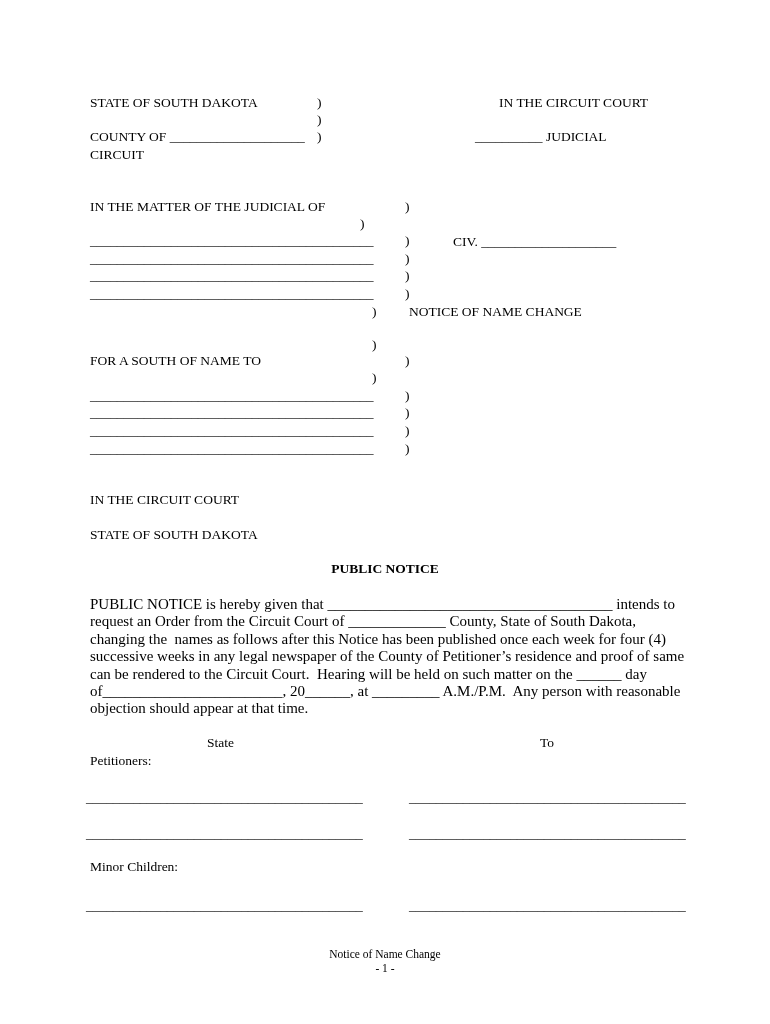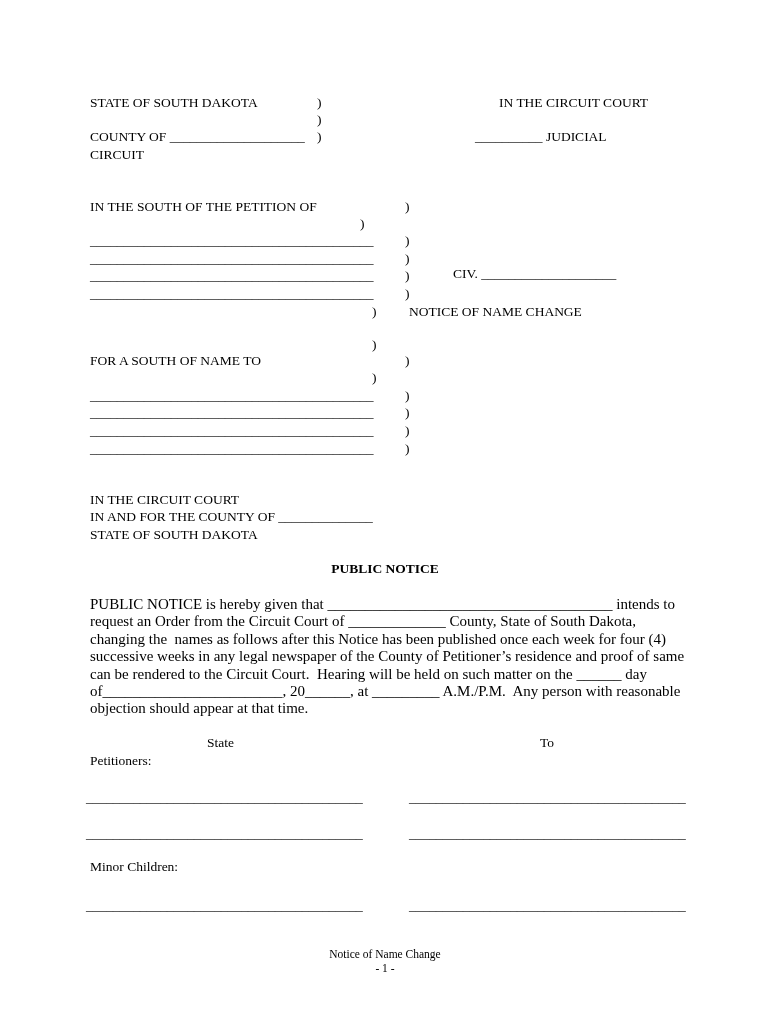--- a/index.html
+++ b/index.html
@@ -41,30 +41,30 @@
 
   <span class="t" style="left:90px;top:95px">STATE OF SOUTH DAKOTA</span>
   <span class="t" style="left:317px;top:95px">)</span>
   <span class="t" style="left:499px;top:95px">IN THE CIRCUIT COURT</span>
   <span class="t" style="left:317px;top:112px">)</span>
   <span class="t" style="left:90px;top:129px">COUNTY OF ____________________</span>
   <span class="t" style="left:317px;top:129px">)</span>
   <span class="t" style="left:475px;top:129px">__________ JUDICIAL</span>
   <span class="t" style="left:90px;top:147px">CIRCUIT</span>
 
-  <span class="t" style="left:90px;top:199px">IN THE SOUTH OF THE PETITION OF</span>
+  <span class="t" style="left:90px;top:199px">IN THE MATTER OF THE JUDICIAL OF</span>
   <span class="t" style="left:405px;top:199px">)</span>
   <span class="t" style="left:360px;top:216px">)</span>
 
   <span class="t" style="left:90px;top:233px">__________________________________________</span>
   <span class="t" style="left:405px;top:233px">)</span>
 
   <span class="t" style="left:90px;top:251px">__________________________________________</span>
   <span class="t" style="left:405px;top:251px">)</span>
-  <span class="t" style="left:453px;top:266px">CIV. ____________________</span>
+  <span class="t" style="left:453px;top:234px">CIV. ____________________</span>
 
   <span class="t" style="left:90px;top:268px">__________________________________________</span>
   <span class="t" style="left:405px;top:268px">)</span>
 
   <span class="t" style="left:90px;top:286px">__________________________________________</span>
   <span class="t" style="left:405px;top:286px">)</span>
 
   <span class="t" style="left:372px;top:304px">)</span>
   <span class="t" style="left:409px;top:304px">NOTICE OF NAME CHANGE</span>
 
@@ -81,21 +81,20 @@
   <span class="t" style="left:90px;top:405px">__________________________________________</span>
   <span class="t" style="left:405px;top:405px">)</span>
 
   <span class="t" style="left:90px;top:423px">__________________________________________</span>
   <span class="t" style="left:405px;top:423px">)</span>
 
   <span class="t" style="left:90px;top:441px">__________________________________________</span>
   <span class="t" style="left:405px;top:441px">)</span>
 
   <span class="t" style="left:90px;top:492px">IN THE CIRCUIT COURT</span>
-  <span class="t" style="left:90px;top:509px">IN AND FOR THE COUNTY OF ______________</span>
   <span class="t" style="left:90px;top:527px">STATE OF SOUTH DAKOTA</span>
 
   <div class="t centered bold" style="top:561px">PUBLIC NOTICE</div>
   <div class="para">PUBLIC NOTICE is hereby given that ______________________________________ intends to request an Order from the Circuit Court of _____________ County, State of South Dakota, changing the  names as follows after this Notice has been published once each week for four (4) successive weeks in any legal newspaper of the County of Petitioner’s residence and proof of same can be rendered to the Circuit Court.  Hearing will be held on such matter on the ______ day of________________________, 20______, at _________ A.M./P.M.  Any person with reasonable objection should appear at that time.</div>
 
   <span class="t" style="left:207px;top:735px">State</span>
   <span class="t" style="left:540px;top:735px">To</span>
   <span class="t" style="left:90px;top:753px">Petitioners:</span>
 
   <span class="t" style="left:86px;top:790px">_________________________________________</span>

